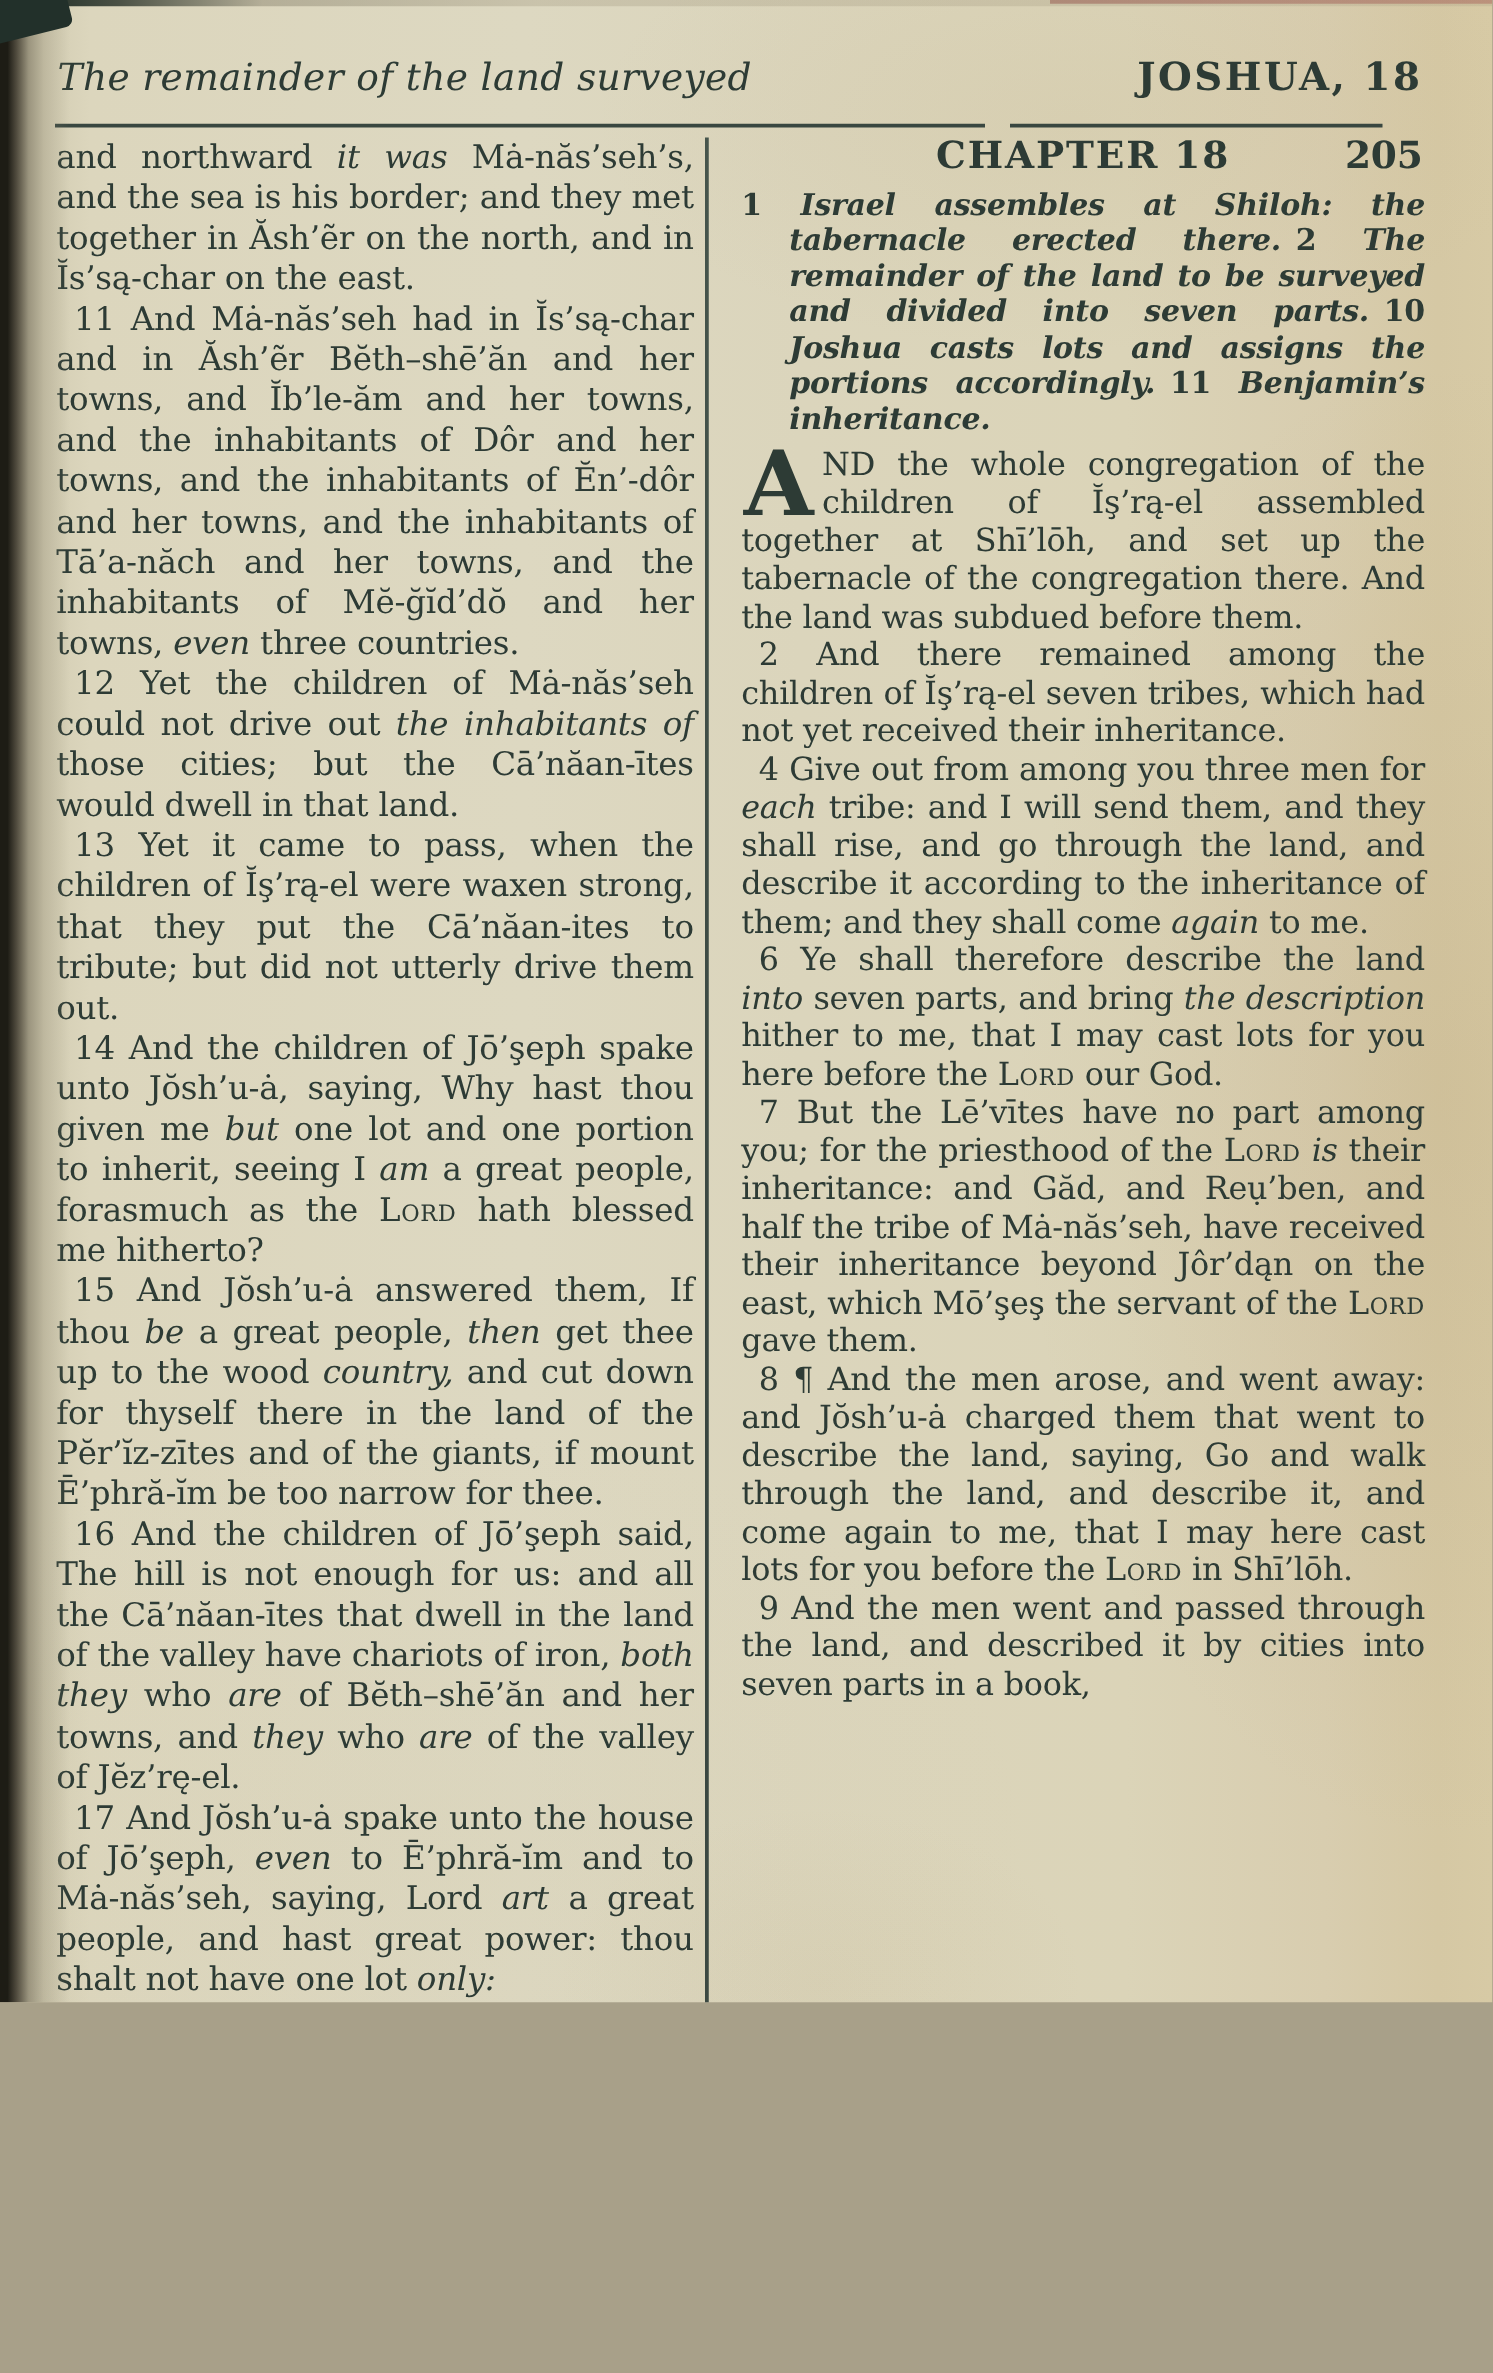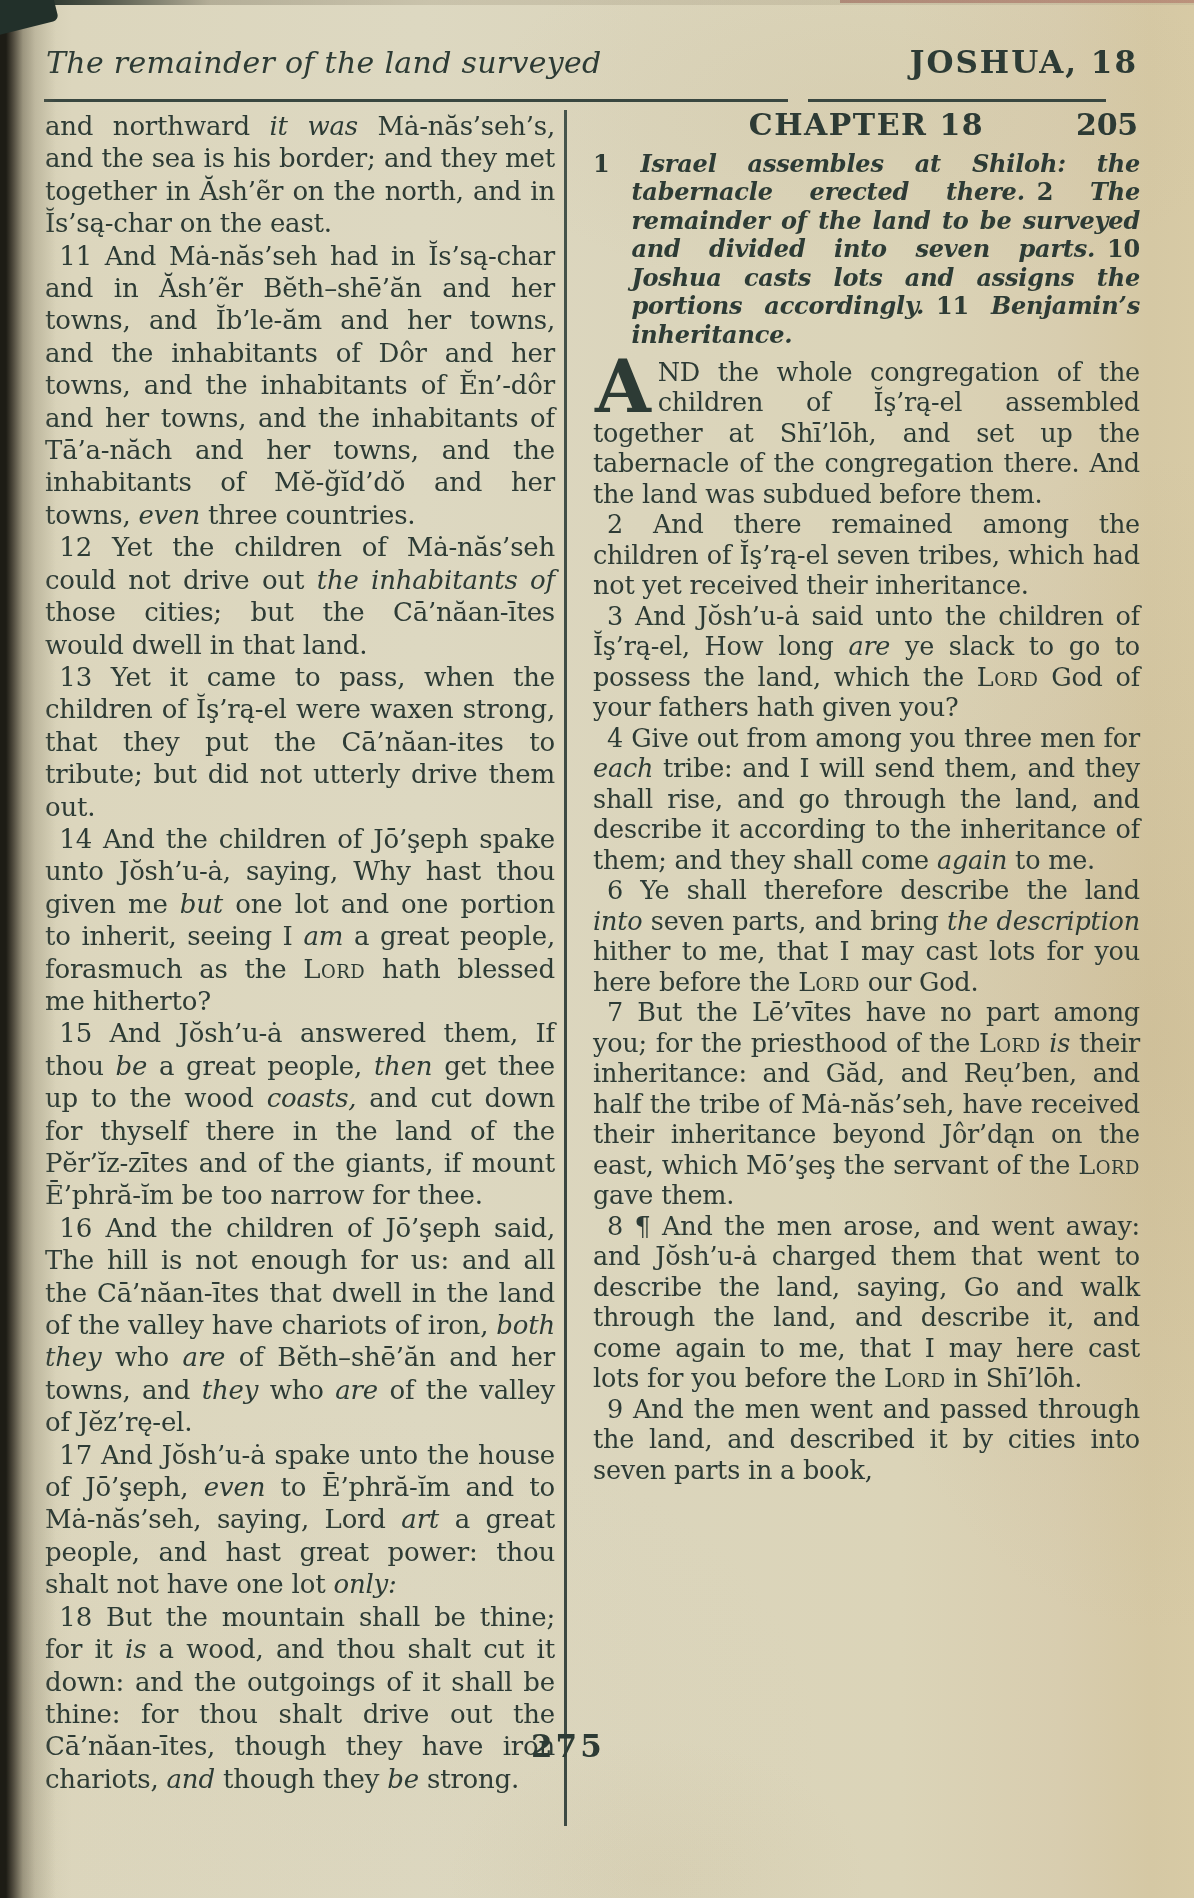--- a/index.html
+++ b/index.html
@@ -1,17 +1,17 @@
 <!DOCTYPE html>
 <html lang="en"><head>
 <meta charset="utf-8">
 <style>
   html,body{margin:0;padding:0;background:#a8a089;}
   .page{
-    position:relative;width:1194px;height:1898px;overflow:hidden;
+    position:relative;width:1194px;height:1602px;overflow:hidden;
     font-family:"DejaVu Serif",serif;color:#2d3b35;
     background:linear-gradient(90deg,#c6bfa3 0,#d4ceb4 38px,#dcd6bd 72px,#ddd8c1 420px,
                #dbd5bc 640px,#dbd4b8 900px,#d8cdaf 1060px,#d5c8a4 1150px,#d7caa5 100%);
   }
   .page::before{content:"";position:absolute;inset:0;z-index:1;pointer-events:none;background:
     radial-gradient(620px 300px at 72% 6%, rgba(190,170,128,.14), transparent 62%),
     radial-gradient(480px 820px at 97% 55%, rgba(183,158,112,.20), transparent 72%),
     radial-gradient(700px 480px at 28% 92%, rgba(205,196,166,.12), transparent 70%),
     radial-gradient(300px 200px at 55% 99%, rgba(186,168,124,.12), transparent 70%);}
   .gutter{position:absolute;top:0;bottom:0;left:0;width:56px;z-index:4;background:
@@ -73,38 +73,37 @@
   </header>
   <div class="head-rule"></div>
 
   <div class="columns">
     <div class="col col-left" id="col-left">
         <p class="para cont"><span>and northward </span><span class="it">it was</span><span> Mȧ-năs’seh’s, and the sea is his border; and they met together in Ăsh’ẽr on the north, and in Ĭs’są-char on the east.</span></p>
         <p class="para v"><span>11 And Mȧ-năs’seh had in Ĭs’są-char and in Ăsh’ẽr Bĕth–shē’ăn and her towns, and Ĭb’le-ăm and her towns, and the inhabitants of Dôr and her towns, and the inhabitants of Ĕn’-dôr and her towns, and the inhabitants of Tā’a-năch and her towns, and the inhabitants of Mĕ-ğĭd’dŏ and her towns, </span><span class="it">even</span><span> three countries.</span></p>
         <p class="para v"><span>12 Yet the children of Mȧ-năs’seh could not drive out </span><span class="it">the inhabitants of</span><span> those cities; but the Cā’năan-ītes would dwell in that land.</span></p>
         <p class="para v"><span>13 Yet it came to pass, when the children of Ĭş’rą-el were waxen strong, that they put the Cā’năan-ites to tribute; but did not utterly drive them out.</span></p>
         <p class="para v"><span>14 And the children of Jō’şeph spake unto Jŏsh’u-ȧ, saying, Why hast thou given me </span><span class="it">but</span><span> one lot and one portion to inherit, seeing I </span><span class="it">am</span><span> a great people, forasmuch as the </span><span class="sc">Lord</span><span> hath blessed me hitherto?</span></p>
-        <p class="para v"><span>15 And Jŏsh’u-ȧ answered them, If thou </span><span class="it">be</span><span> a great people, </span><span class="it">then</span><span> get thee up to the wood </span><span class="it">coasts,</span><span> and cut down for thyself there in the land of the Pĕr’ĭz-zītes and of the giants, if mount Ē’phră-ĭm be too narrow for thee.</span></p>
+        <p class="para v"><span>15 And Jŏsh’u-ȧ answered them, If thou </span><span class="it">be</span><span> a great people, </span><span class="it">then</span><span> get thee up to the wood </span><span class="it">country,</span><span> and cut down for thyself there in the land of the Pĕr’ĭz-zītes and of the giants, if mount Ē’phră-ĭm be too narrow for thee.</span></p>
         <p class="para v"><span>16 And the children of Jō’şeph said, The hill is not enough for us: and all the Cā’năan-ītes that dwell in the land of the valley have chariots of iron, </span><span class="it">both they</span><span> who </span><span class="it">are</span><span> of Bĕth–shē’ăn and her towns, and </span><span class="it">they</span><span> who </span><span class="it">are</span><span> of the valley of Jĕz’rę-el.</span></p>
         <p class="para v"><span>17 And Jŏsh’u-ȧ spake unto the house of Jō’şeph, </span><span class="it">even</span><span> to Ē’phră-ĭm and to Mȧ-năs’seh, saying, Lord </span><span class="it">art</span><span> a great people, and hast great power: thou shalt not have one lot </span><span class="it">only:</span></p>
         <p class="para v"><span>18 But the mountain shall be thine; for it </span><span class="it">is</span><span> a wood, and thou shalt cut it down: and the outgoings of it shall be thine: for thou shalt drive out the Cā’năan-ītes, though they have iron chariots, </span><span class="it">and</span><span> though they </span><span class="it">be</span><span> strong.</span></p>
       </div>
     <div class="divider"></div>
     <div class="col col-right">
       <div class="chap-row">
         <span class="chap-title">CHAPTER 18</span>
         <span class="chap-page">205</span>
       </div>
       <div class="summary" id="summary">
           <p class="para "><span class="num">1 </span><span class="it">Israel assembles at Shiloh: the tabernacle erected there. </span><span class="num">2 </span><span class="it">The remainder of the land to be surveyed and divided into seven parts. </span><span class="num">10 </span><span class="it">Joshua casts lots and assigns the portions accordingly. </span><span class="num">11 </span><span class="it">Benjamin’s inheritance.</span></p>
         </div>
       <div id="col-right-verses">
           <p class="para vdrop"><span class="dropcap">A</span><span>ND the whole congregation of the children of Ĭş’rą-el assembled together at Shī’lōh, and set up the tabernacle of the congregation there.  And the land was subdued before them.</span></p>
           <p class="para v"><span>2 And there remained among the children of Ĭş’rą-el seven tribes, which had not yet received their inheritance.</span></p>
-          <p class="para v"><span>3 And Jŏsh’u-ȧ said unto the children of Ĭş’rą-el, How long </span><span class="it">are</span><span> ye slack to go to possess the land, which the </span><span class="sc">Lord</span><span> God of your fathers hath given you?</span></p>
           <p class="para v"><span>4 Give out from among you three men for </span><span class="it">each</span><span> tribe: and I will send them, and they shall rise, and go through the land, and describe it according to the inheritance of them; and they shall come </span><span class="it">again</span><span> to me.</span></p>
           <p class="para v"><span>6 Ye shall therefore describe the land </span><span class="it">into</span><span> seven parts, and bring </span><span class="it">the description</span><span> hither to me, that I may cast lots for you here before the </span><span class="sc">Lord</span><span> our God.</span></p>
           <p class="para v"><span>7 But the Lē’vītes have no part among you; for the priesthood of the </span><span class="sc">Lord</span><span> </span><span class="it">is</span><span> their inheritance: and Găd, and Reụ’ben, and half the tribe of Mȧ-năs’seh, have received their inheritance beyond Jôr’dąn on the east, which Mō’şeş the servant of the </span><span class="sc">Lord</span><span> gave them.</span></p>
           <p class="para v"><span>8 ¶ And the men arose, and went away: and Jŏsh’u-ȧ charged them that went to describe the land, saying, Go and walk through the land, and describe it, and come again to me, that I may here cast lots for you before the </span><span class="sc">Lord</span><span> in Shī’lōh.</span></p>
           <p class="para v"><span>9 And the men went and passed through the land, and described it by cities into seven parts in a book,</span></p>
         </div>
     </div>
   </div>
 
   <div class="page-number">275</div>

